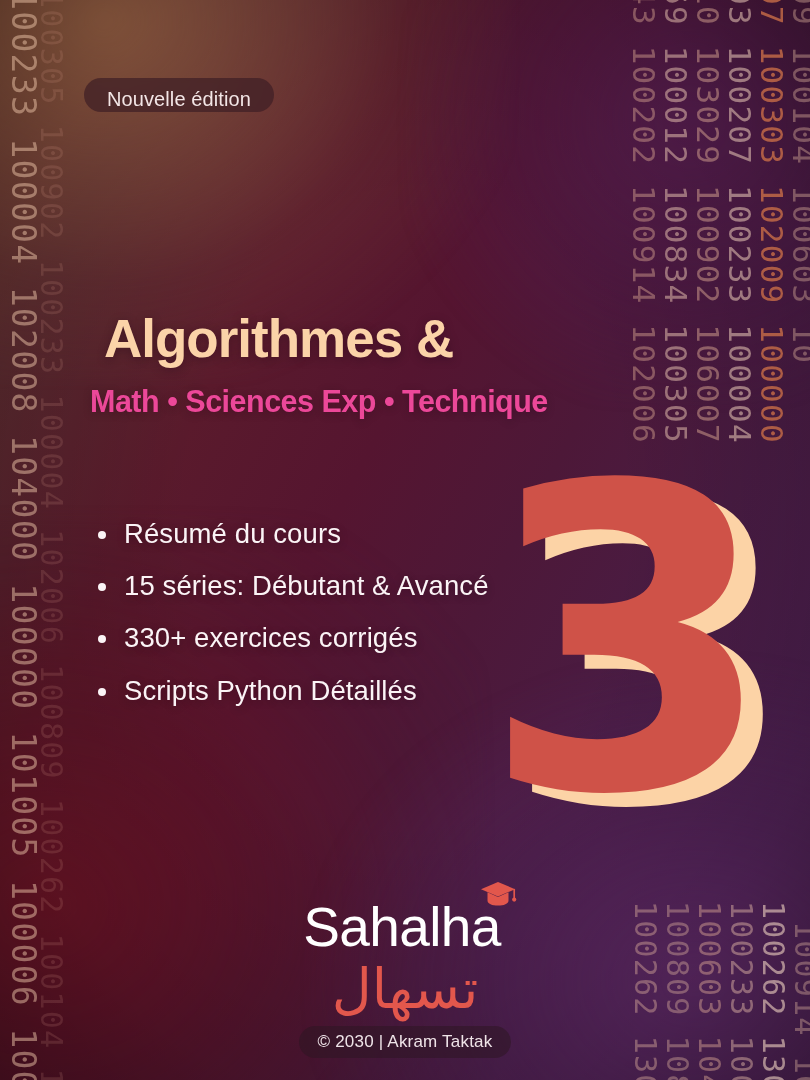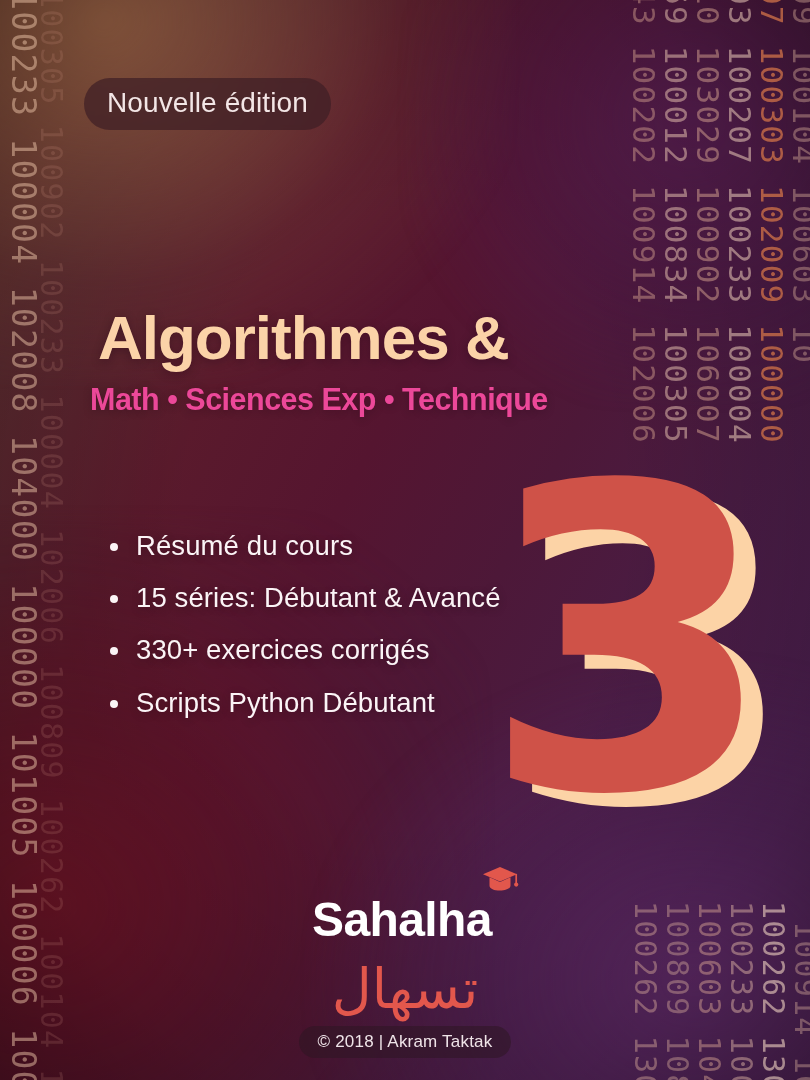--- a/index.html
+++ b/index.html
@@ -109,41 +109,41 @@
   }
   .code-left  { top: -10px; }
   .code-right { top: -14px; }
   .code-bottom-right { bottom: -14px; }
 
   
   .badge-new {
     position: absolute;
     left: 84px;
     top: 78px;
-    padding: 11px 23px 13px 23px;
+    padding: 11px 23px 3px 23px;
     border-radius: 28px;
     background: rgba(62,30,38,0.72);
     color: #f3e6e6;
-    font-size: 28px;
+    font-size: 20px;
     font-weight: 400;
     letter-spacing: 0.1px;
     line-height: 1;
     backdrop-filter: blur(2px);
   }
 
   
   .headline {
     position: absolute;
     left: 88px;
     top: 294px;
     width: 560px;
   }
   .title {
-    margin: 10px;
-    font-size: 62px;
+    margin: 16px;
+    font-size: 53px;
     font-weight: 700;
     line-height: 1.09;
     letter-spacing: -1.0px;
     color: #fbd3a8;
     text-shadow: 0 2px 10px rgba(30,5,20,0.35);
   }
   .subtitle {
     margin: 9px 0 0 2px;
     font-size: 30.5px;
     font-weight: 700;
@@ -151,21 +151,21 @@
     color: #ec4899;
     text-shadow: 0 2px 8px rgba(30,5,20,0.30);
   }
 
   
   .features {
     position: absolute;
     left: 90px;
     top: 512px;
     list-style: none;
-    margin: 16px;
+    margin: 4px;
     padding: 0;
     width: 520px;
   }
   .features li {
     position: relative;
     padding-left: 30px;
     margin-bottom: 17px;
     font-size: 27.5px;
     font-weight: 400;
     color: #fbf4f6;
@@ -219,26 +219,26 @@
     right: 0;
     bottom: 22px;
     text-align: center;
   }
   .brand-row {
     position: relative;
     display: inline-block;
   }
   .brand-name {
     display: block;
-    font-size: 48px;
-    font-weight: 700;
+    font-size: 55px;
+    font-weight: 400;
     letter-spacing: -0.6px;
     color: #ffffff;
     line-height: 1;
-    margin: 15px;
+    margin: 4px;
     padding-right: 6px;
   }
   .grad-cap {
     position: absolute;
     right: -6px;
     top: -16px;
     width: 38px;
     height: 30px;
   }
   .brand-ar {
@@ -302,21 +302,21 @@
     <h1 class="title">
       <span>Algorithmes &amp;</span><br>
     </h1>
     <div class="subtitle">Math • Sciences Exp • Technique</div>
   </div>
 
   <ul class="features" id="feature-list">
       <li>Résumé du cours</li>
       <li>15 séries: Débutant &amp; Avancé</li>
       <li>330+ exercices corrigés</li>
-      <li>Scripts Python Débutant</li>
+      <li>Scripts Python Détaillés</li>
     </ul>
 
   <div class="level-wrap">
     <div class="level-num level-shadow">3</div>
     <div class="level-num level-front">3</div>
   </div>
 
   <div class="brand">
     <div class="brand-row">
       <span class="brand-name">Sahalha</span>
@@ -324,17 +324,17 @@
         <svg viewBox="0 0 38 30" width="38" height="30" aria-hidden="true">
           <path d="M19 2 L36 9.2 L19 16.4 L2 9.2 Z" fill="#e2574c"></path>
           <path d="M8.5 12.2 L8.5 20.4 C8.5 23.6 13.2 25.6 19 25.6 C24.8 25.6 29.5 23.6 29.5 20.4 L29.5 12.2 L19 16.9 Z" fill="#e2574c"></path>
           <path d="M35.2 9.6 L35.2 18.2" stroke="#e2574c" stroke-width="1.7" fill="none" stroke-linecap="round"></path>
           <circle cx="35.2" cy="19.6" r="2.1" fill="#e2574c"></circle>
         </svg>
       </span>
       <span class="brand-ar">تسهال</span>
     </div>
     <div>
-      <span class="copyright">© 2018  |  Akram Taktak</span>
+      <span class="copyright">© 2030  |  Akram Taktak</span>
     </div>
   </div>
 
 </div>
 
 </body></html>

